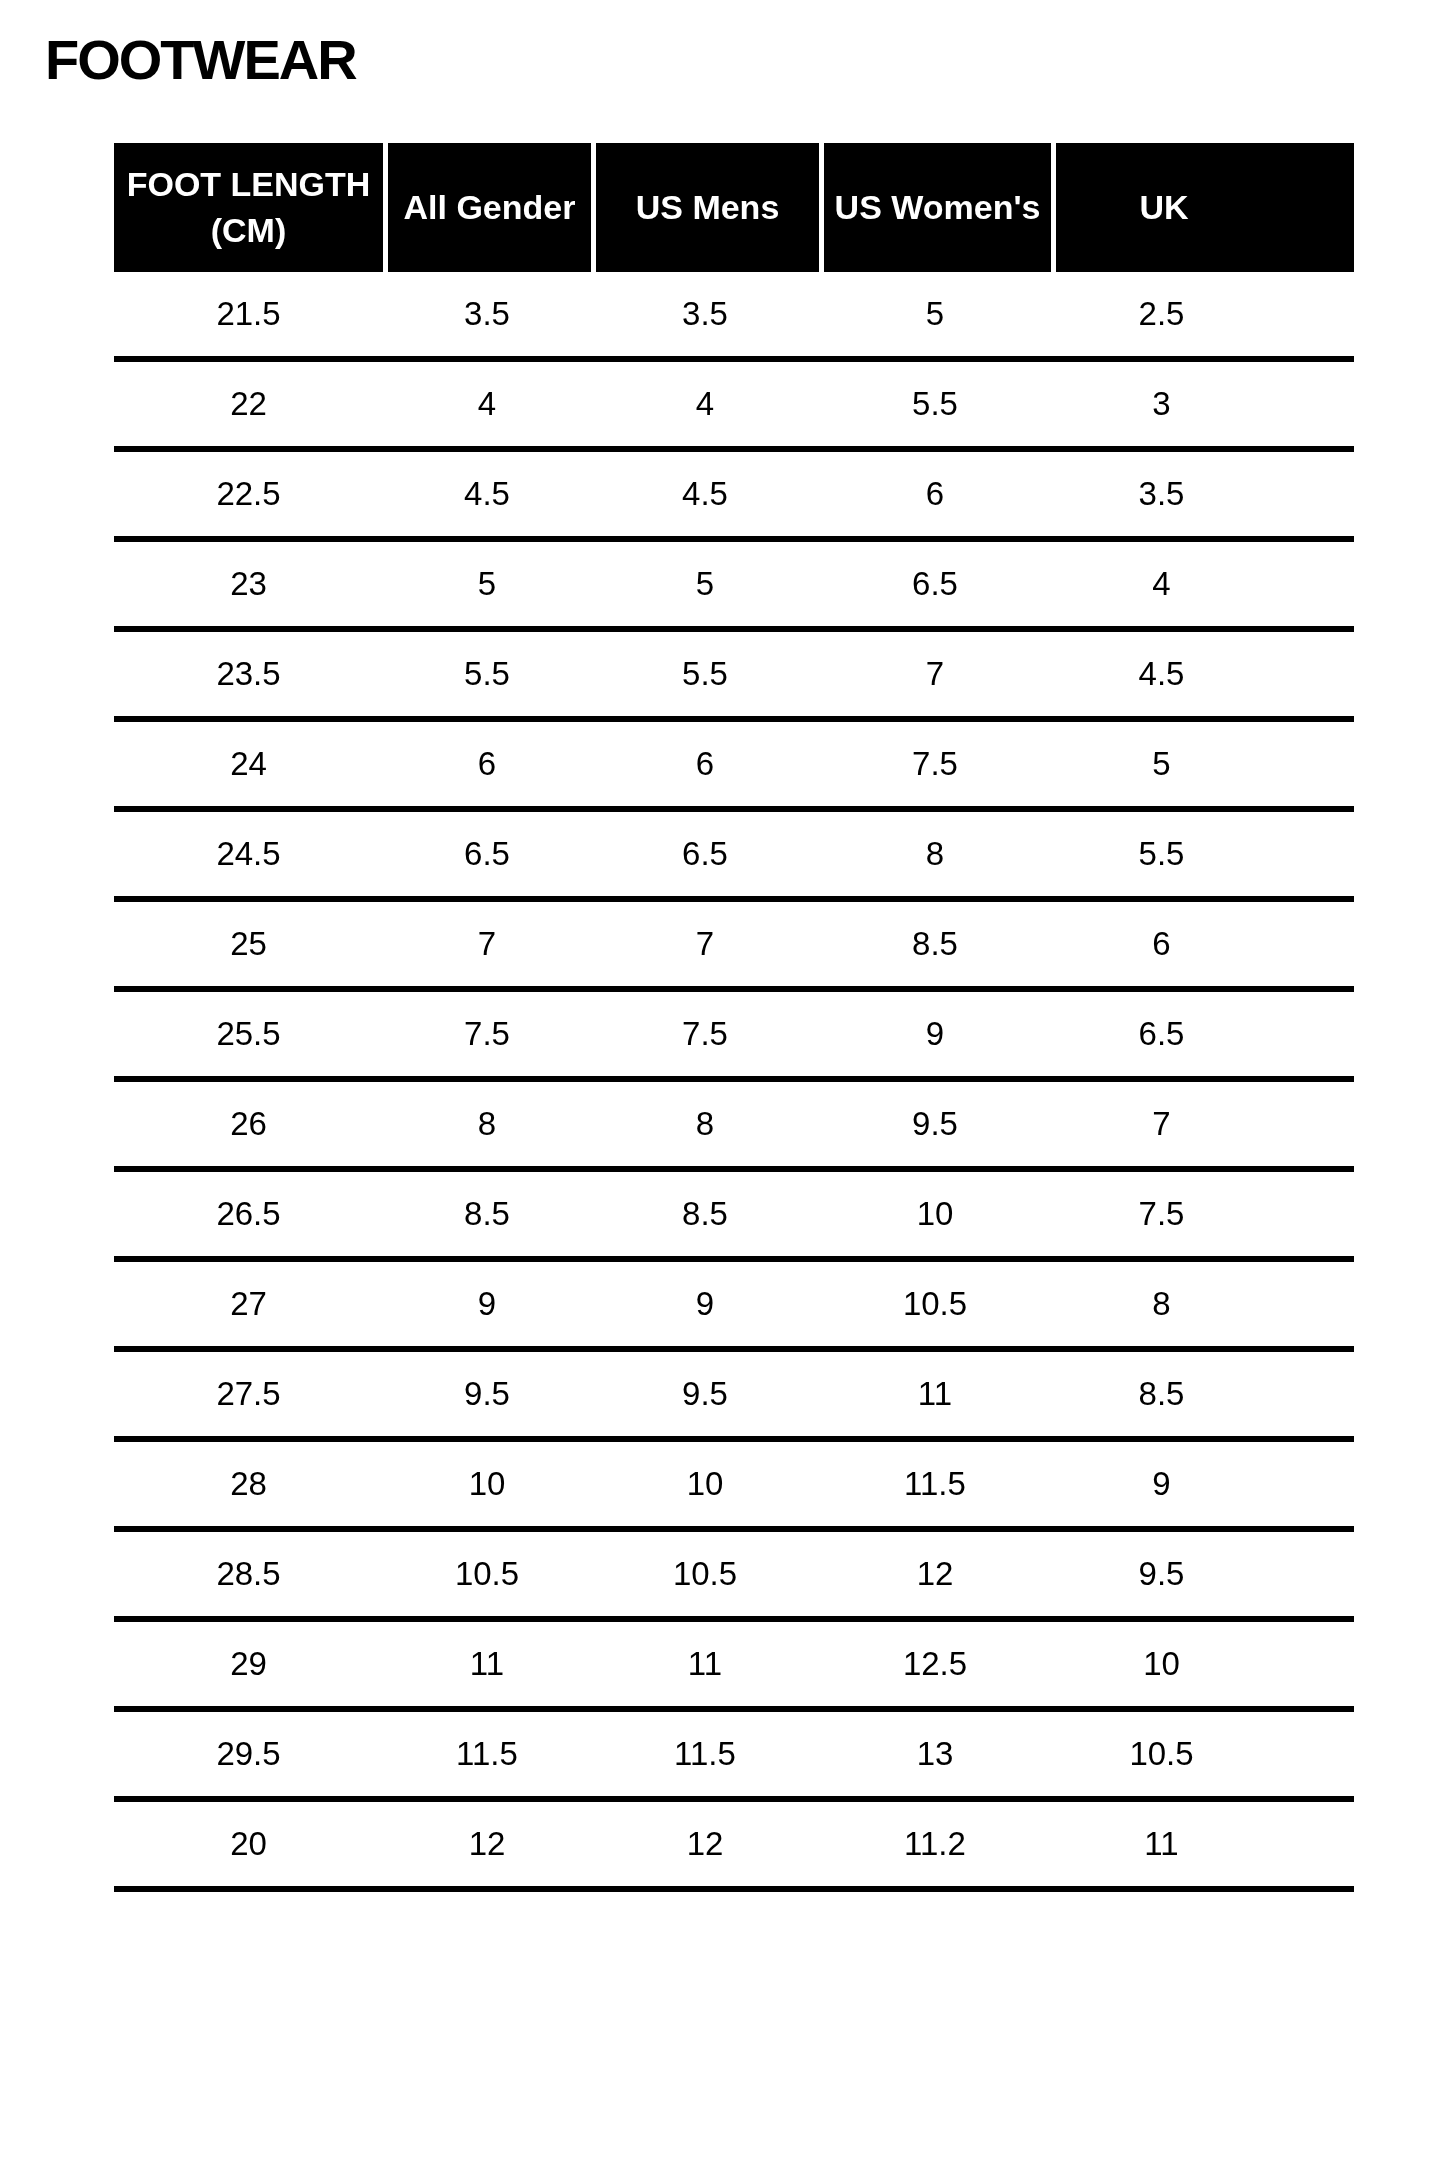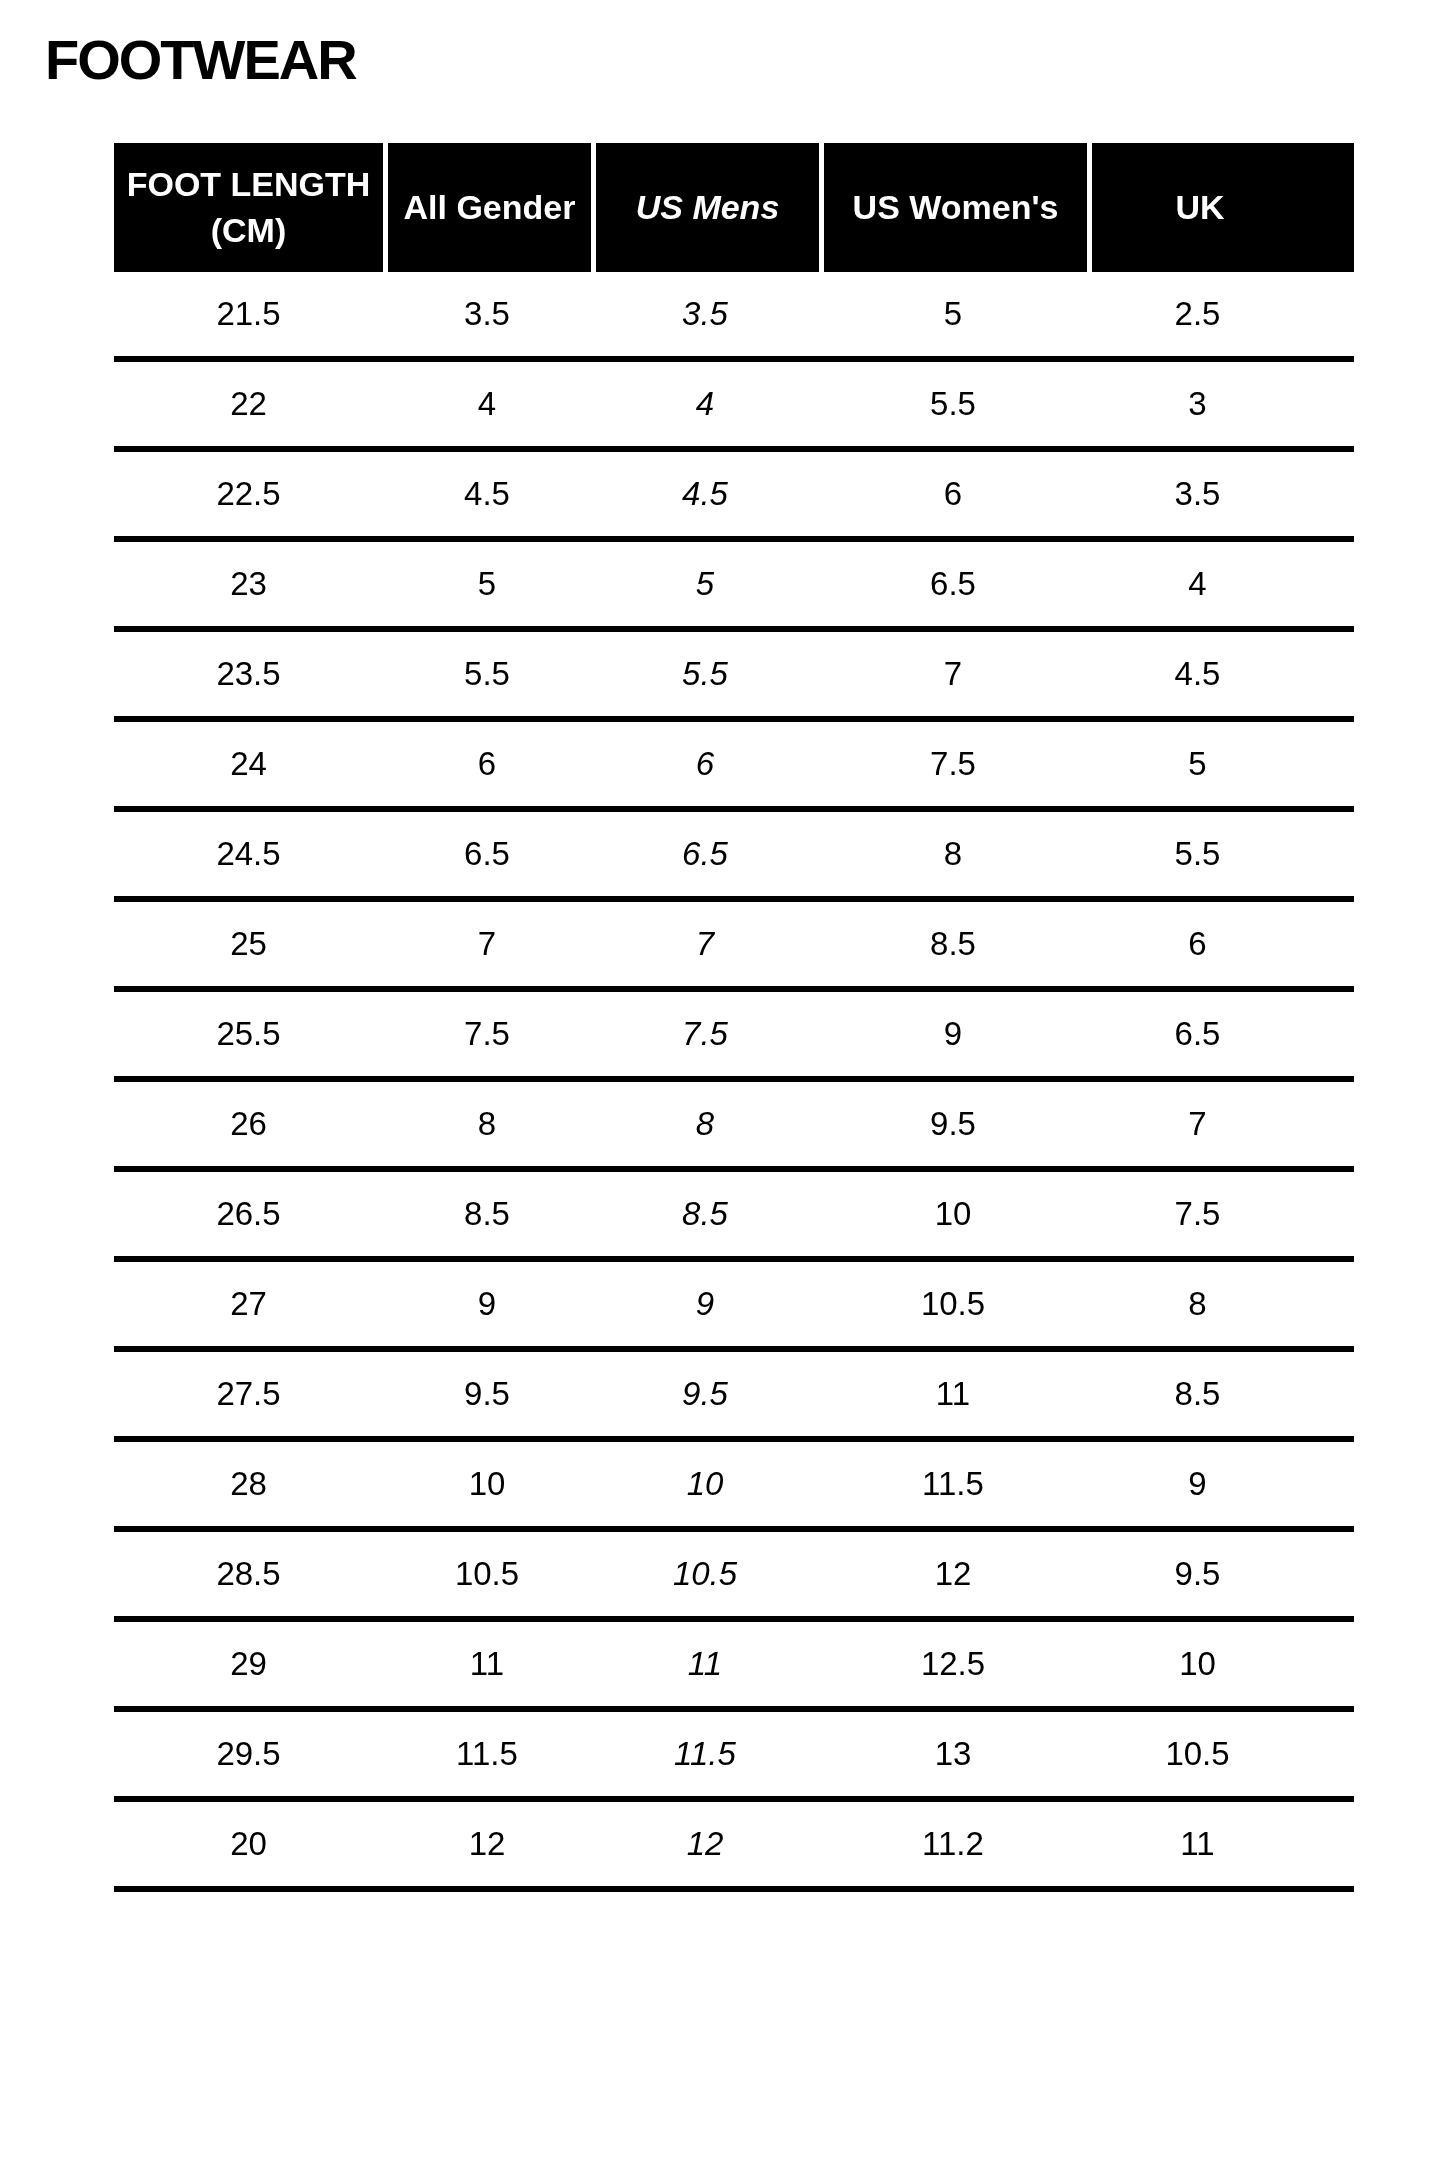--- a/index.html
+++ b/index.html
@@ -47,22 +47,22 @@
     font-weight: 700;
     font-size: 34px;
     line-height: 1.35;
     padding: 0 10px;
   }
   .th.sep {
     border-left: 5px solid #ffffff;
   }
   .c1 { width: 269px; }
   .c2 { width: 208px; }
-  .c3 { width: 228px; font-style: italic; }
-  .c4 { width: 268px; }
+  .c3 { width: 228px; }
+  .c4 { width: 232px; }
   .c5 { width: 221px; }
   .tr {
     box-sizing: border-box;
     display: flex;
     height: 90px;
     border-bottom: 6px solid var(--divider, #000000);
     align-items: center;
   }
   .td {
     box-sizing: border-box;

